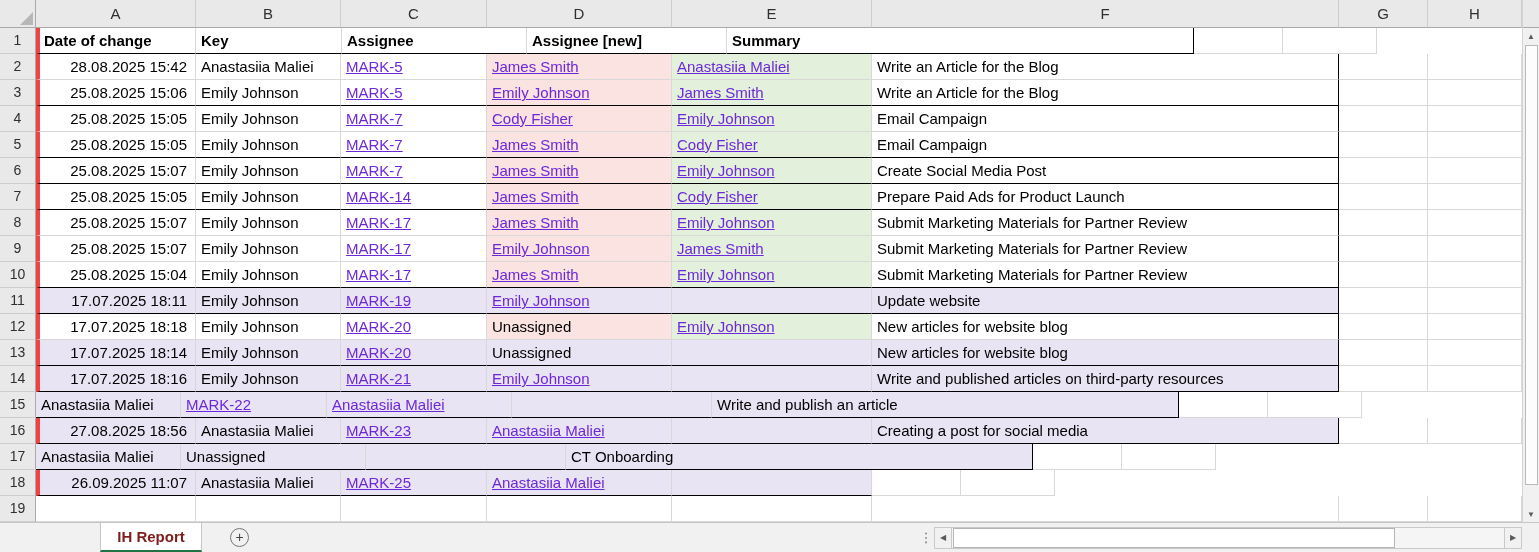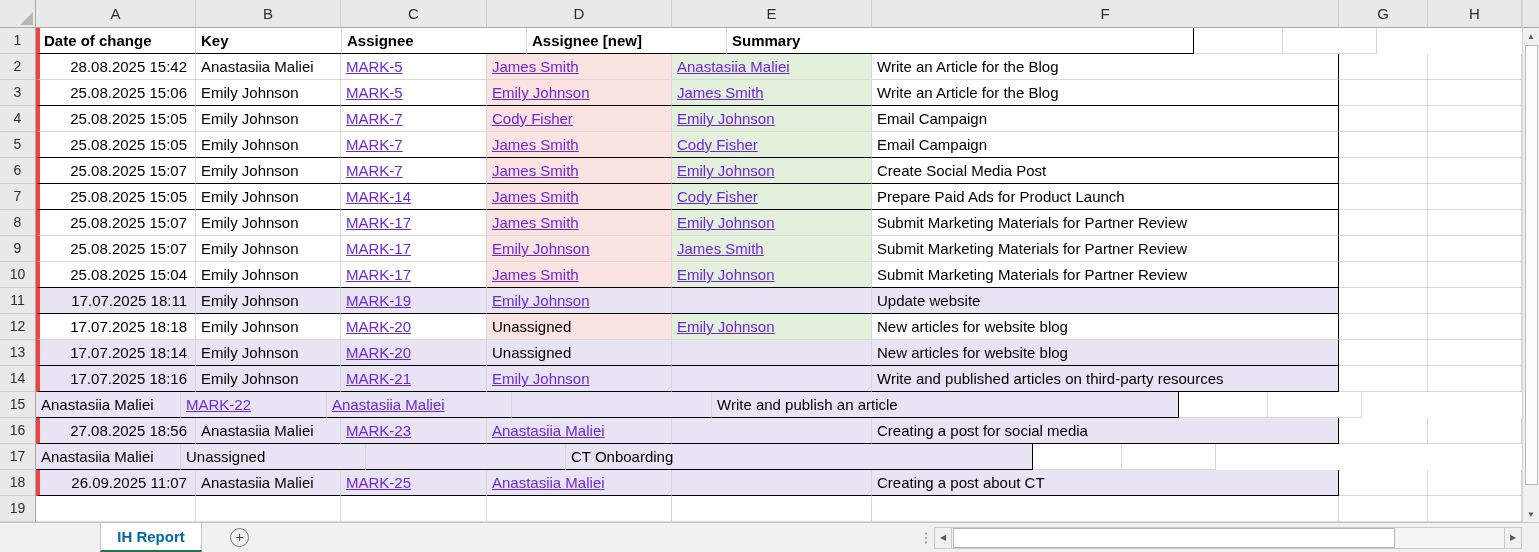--- a/index.html
+++ b/index.html
@@ -36,21 +36,21 @@
   .lnk{color:#6d28d9;text-decoration:underline;cursor:pointer}
   
   .vscroll{width:17px;min-width:17px;height:522px;background:#f1f1f1;border-left:1px solid #d4d4d4;display:flex;flex-direction:column;align-items:center}
   .vcap{height:28px;width:100%;background:#e9e9e9;border-bottom:1px solid #a9a9a9}
   .vbtn{height:16px;width:100%;display:flex;align-items:center;justify-content:center;font-size:8px;color:#5a5a5a;cursor:pointer}
   .vtrack{flex:1;width:100%;display:flex;flex-direction:column;align-items:center}
   .vthumb{width:13px;height:440px;margin-top:1px;background:#fdfdfd;border:1px solid #b9b9b9;cursor:pointer}
   
   .bbar{height:30px;width:1539px;background:#f1f1f1;border-top:1px solid #c6c6c6;display:flex;align-items:stretch}
   .tabspace{width:100px;min-width:100px}
-  .sheettab{width:102px;min-width:102px;background:#fff;border-left:1px solid #c6c6c6;border-right:1px solid #c6c6c6;border-bottom:2px solid #217346;display:flex;align-items:center;justify-content:center;font-weight:700;color:#0369a1;font-size:15px;cursor:pointer}
+  .sheettab{width:102px;min-width:102px;background:#fff;border-left:1px solid #c6c6c6;border-right:1px solid #c6c6c6;border-bottom:2px solid #217346;display:flex;align-items:center;justify-content:center;font-weight:700;color:#7f1d1d;font-size:15px;cursor:pointer}
   .addbtn{width:19px;height:19px;border-radius:50%;border:1px solid #767676;color:#444;font-size:14px;line-height:17px;text-align:center;margin:auto 0 auto 28px;cursor:pointer}
   .spacer{flex:1}
   .dots{width:16px;display:flex;align-items:center;justify-content:center;color:#666;font-size:13px;cursor:col-resize}
   .hscroll{width:588px;min-width:588px;display:flex;align-items:center;padding:3px 0}
   .hbtn{width:17px;height:22px;display:flex;align-items:center;justify-content:center;font-size:8px;color:#5a5a5a;background:#f1f1f1;border:1px solid #c9c9c9;border-right:none;cursor:pointer}
   .hbtn.rgt{border-right:1px solid #c9c9c9;border-left:none}
   .htrack{flex:1;height:22px;background:#f5f5f5;border:1px solid #c9c9c9;display:flex;align-items:center}
   .hthumb{height:20px;width:80%;margin-left:1px;background:#fff;border:1px solid #b5b5b5;cursor:pointer}
   .bcorner{width:17px;min-width:17px;background:#f1f1f1}
 </style>
@@ -255,21 +255,20 @@
             <div class="c col-G"></div>
             <div class="c col-H"></div>
           </div>
           <div class="r">
             <div class="rn">18</div>
             <div class="c col-A bl lav bb right">26.09.2025 11:07</div>
             <div class="c col-B lav bb">Anastasiia Maliei</div>
             <div class="c col-C lav bb"><span class="lnk">MARK-25</span></div>
             <div class="c col-D lav bb"><span class="lnk">Anastasiia Maliei</span></div>
             <div class="c col-E lav bb"></div>
-            <div class="c col-F br lav bb">Creating a post about CT</div>
             <div class="c col-G"></div>
             <div class="c col-H"></div>
           </div>
           <div class="r">
             <div class="rn">19</div>
             <div class="c col-A"></div>
             <div class="c col-B"></div>
             <div class="c col-C"></div>
             <div class="c col-D"></div>
             <div class="c col-E"></div>

